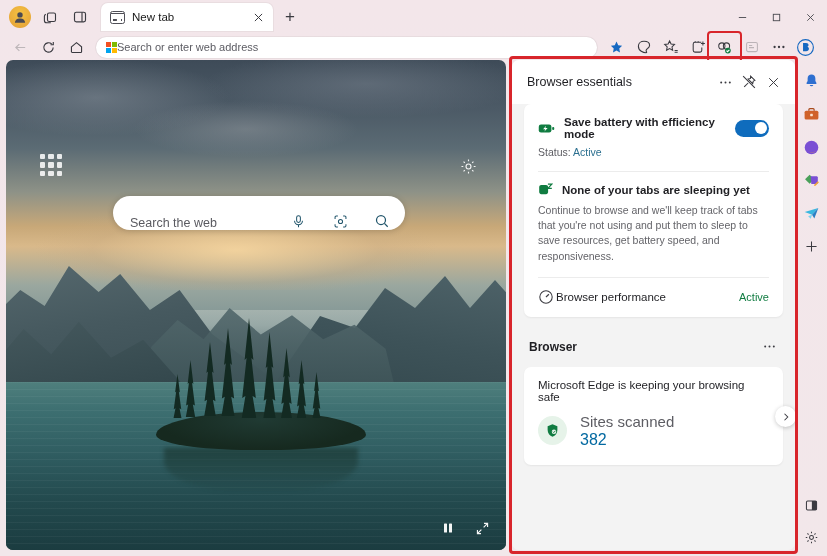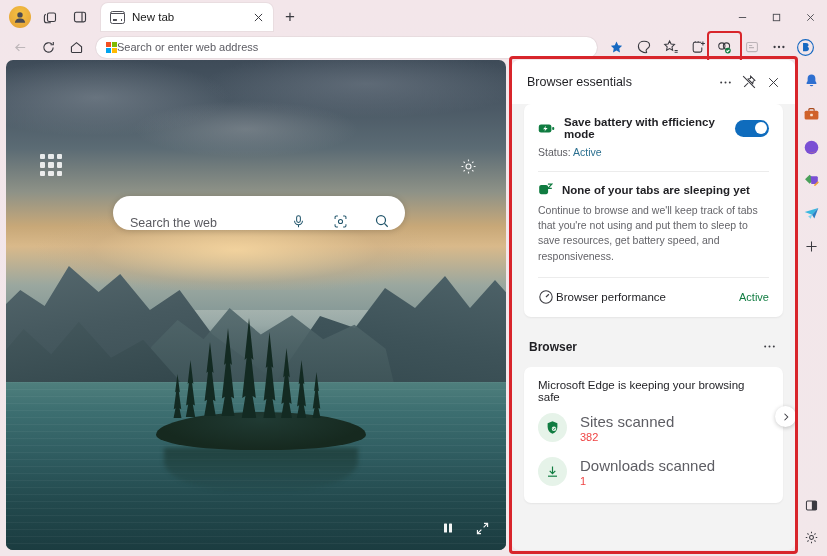--- a/index.html
+++ b/index.html
@@ -203,21 +203,21 @@
   .perf-row .lbl { font-size:11.5px; color:#1f1f23; flex:1 1 auto;}
   .perf-row .val { font-size:11px; color:#107c41; }
   .safe-title { font-size:11.5px; color:#1f1f23; margin-bottom:6px;}
   .stat {
     display:flex; align-items:center; gap:13px; margin-top:10px;
   }
   .stat .circ {
     width:29px;height:29px;border-radius:50%;background:#e6f3e9;display:flex;align-items:center;justify-content:center;flex:0 0 auto;
   }
   .stat .k { font-size:15px; color:#5d5d63; }
-  .stat .v { font-size:11px; color:#ef4444; margin-top:1px;}
+  .stat .v { font-size:16px; color:#0369a1; margin-top:1px;}
   #next-arrow {
     position:absolute; right:-1px; top:346px; width:21px;height:21px;border-radius:50%;
     background:#fff; box-shadow:0 1px 4px rgba(0,0,0,.22); display:flex;align-items:center;justify-content:center;
     color:#3a3a40; z-index:9;
   }
   #feedback {
     display:flex; align-items:center; justify-content:center; gap:16px;
     padding: 14px 0 0; font-size:10.5px; color:#5d5d63;
   }
 
@@ -543,32 +543,20 @@
                   <circle cx="9.6" cy="9.4" r="2.4" fill="#e6f3e9"></circle>
                   <path d="M8.4 9.3l.9.9 1.8-1.9" stroke="#107c41" stroke-width="1" fill="none"></path>
                 </svg>
               </span>
               <span>
                 <div class="k">Sites scanned</div>
                 <div class="v">382</div>
               </span>
             </div>
 
-            <div class="stat" style="margin-top:14px">
-              <span class="circ">
-                <svg width="15" height="15" viewBox="0 0 16 16" fill="none" stroke="#107c41" stroke-width="1.25">
-                  <path d="M8 2.6v7.6M5 7.4L8 10.4l3-3"></path>
-                    <path d="M3.2 13h9.6"></path>
-                </svg>
-              </span>
-              <span>
-                <div class="k">Downloads scanned</div>
-                <div class="v">1</div>
-              </span>
-            </div>
           </div>
 
           <div id="feedback">
             
             
             
           </div>
 
         </div>
 

